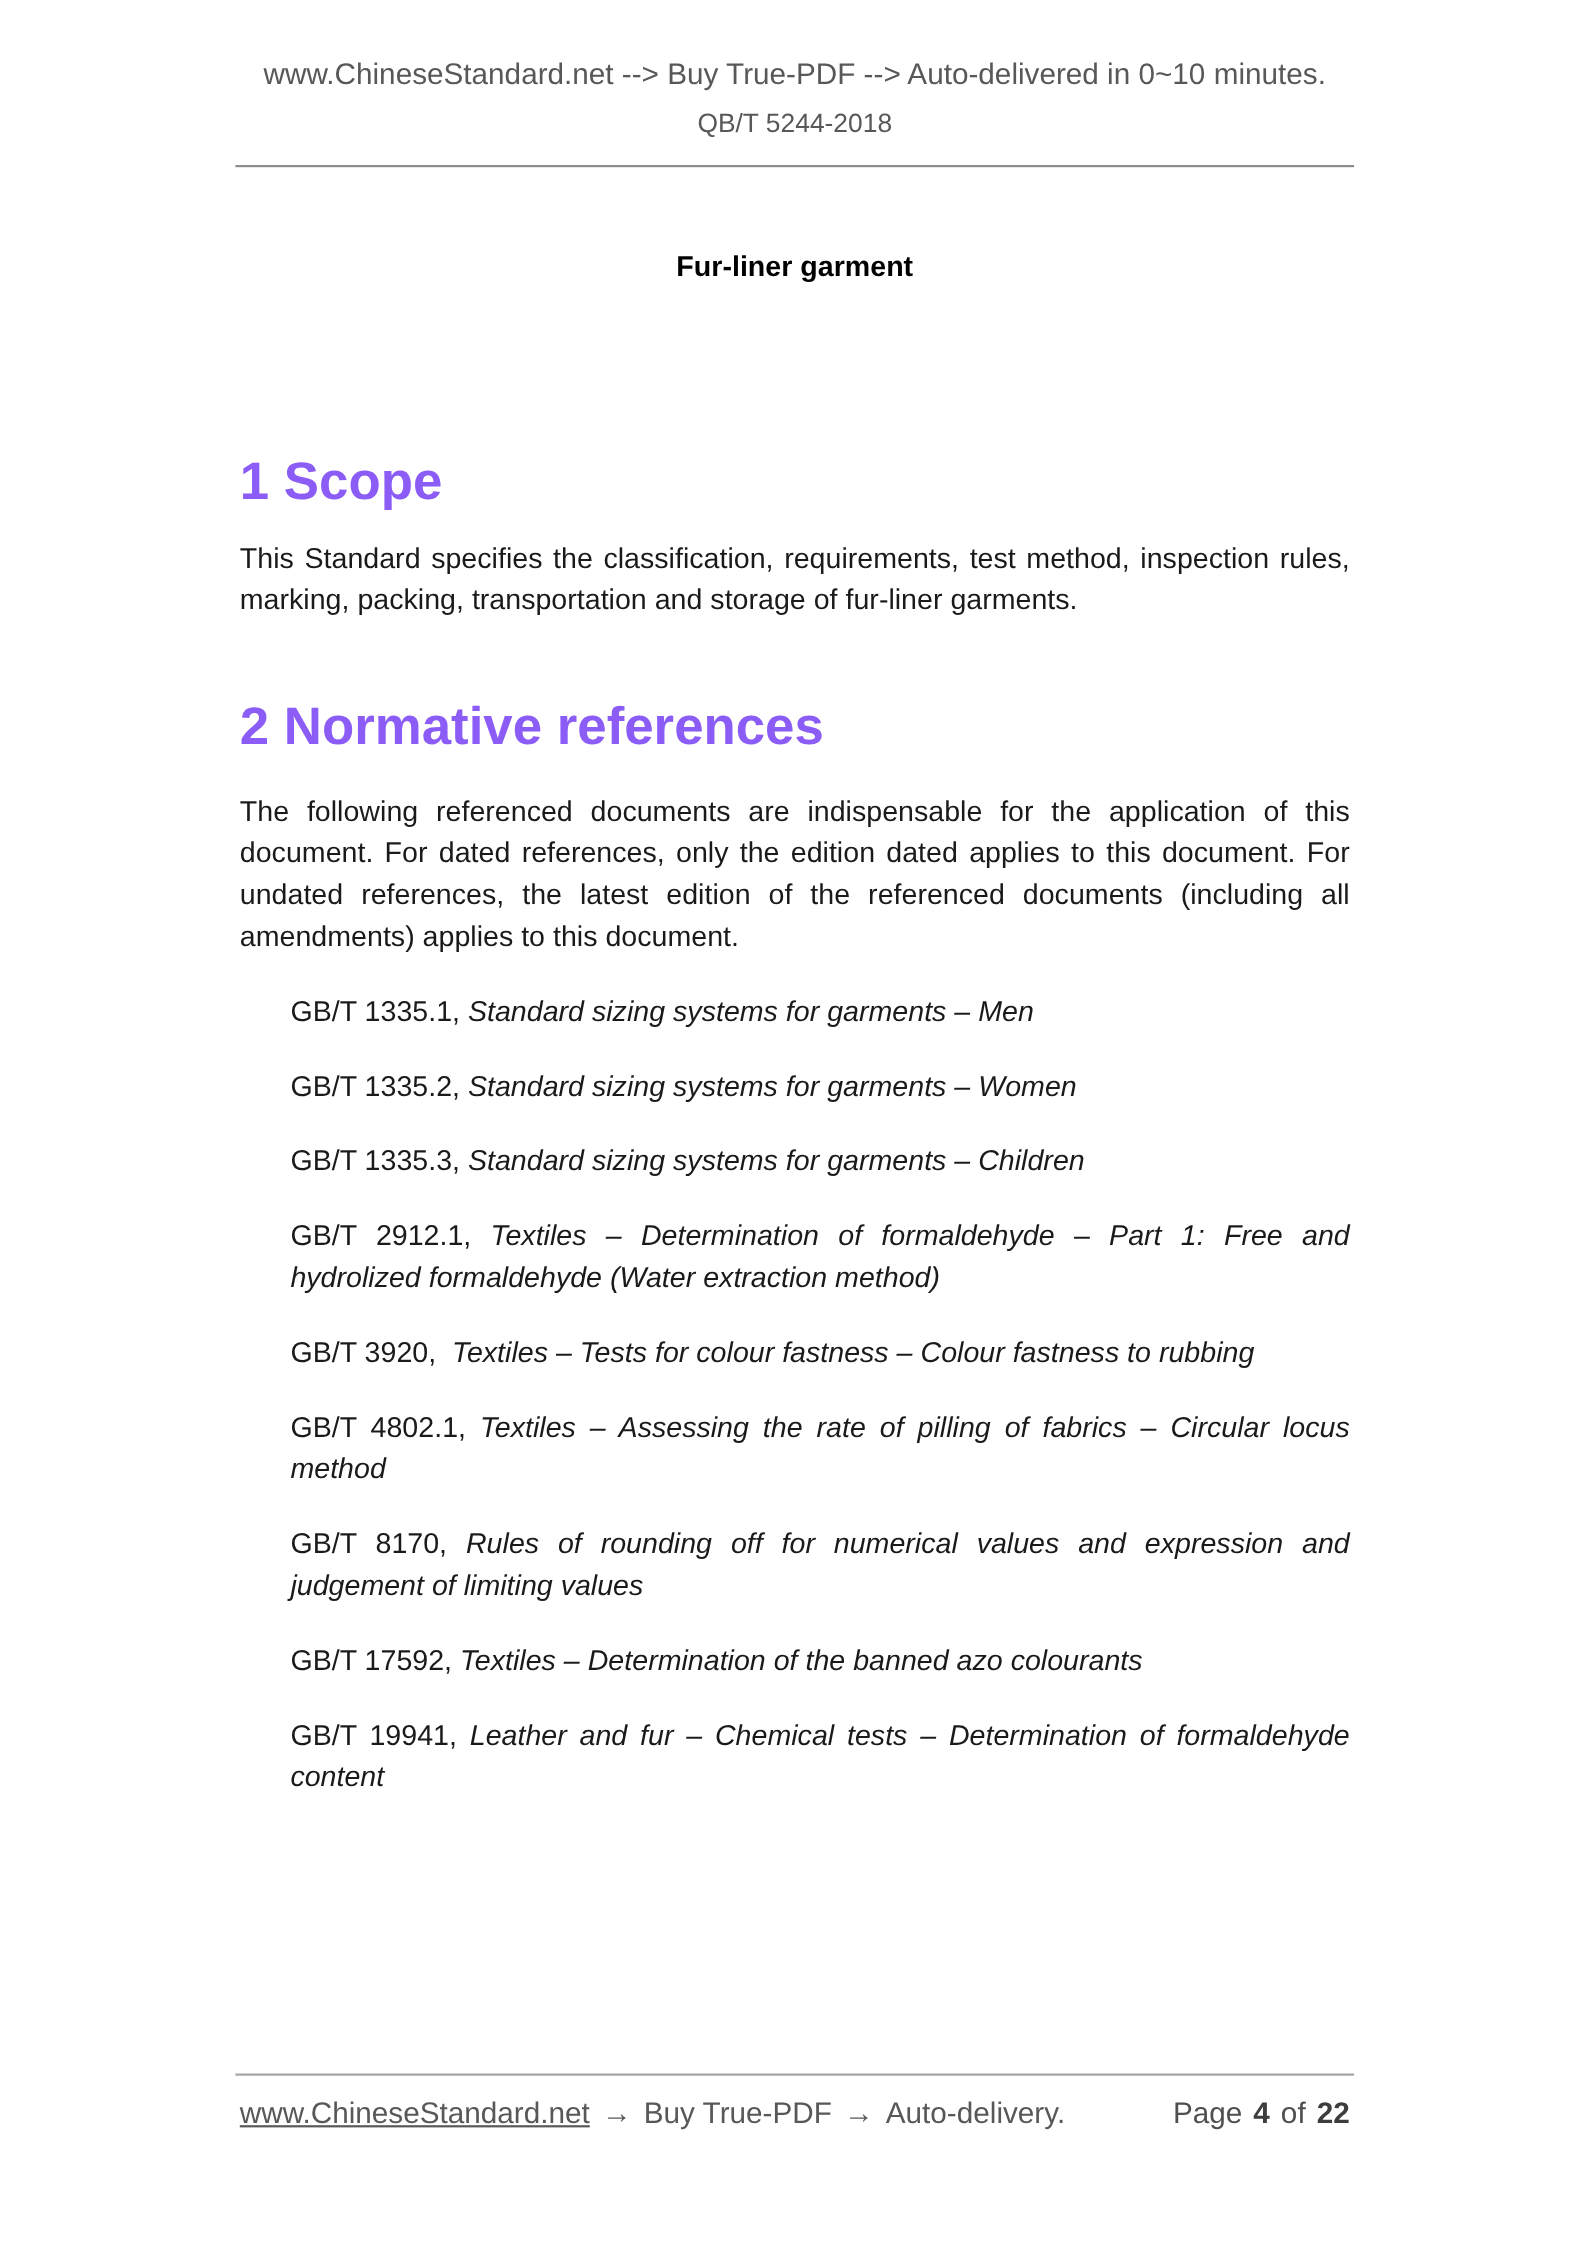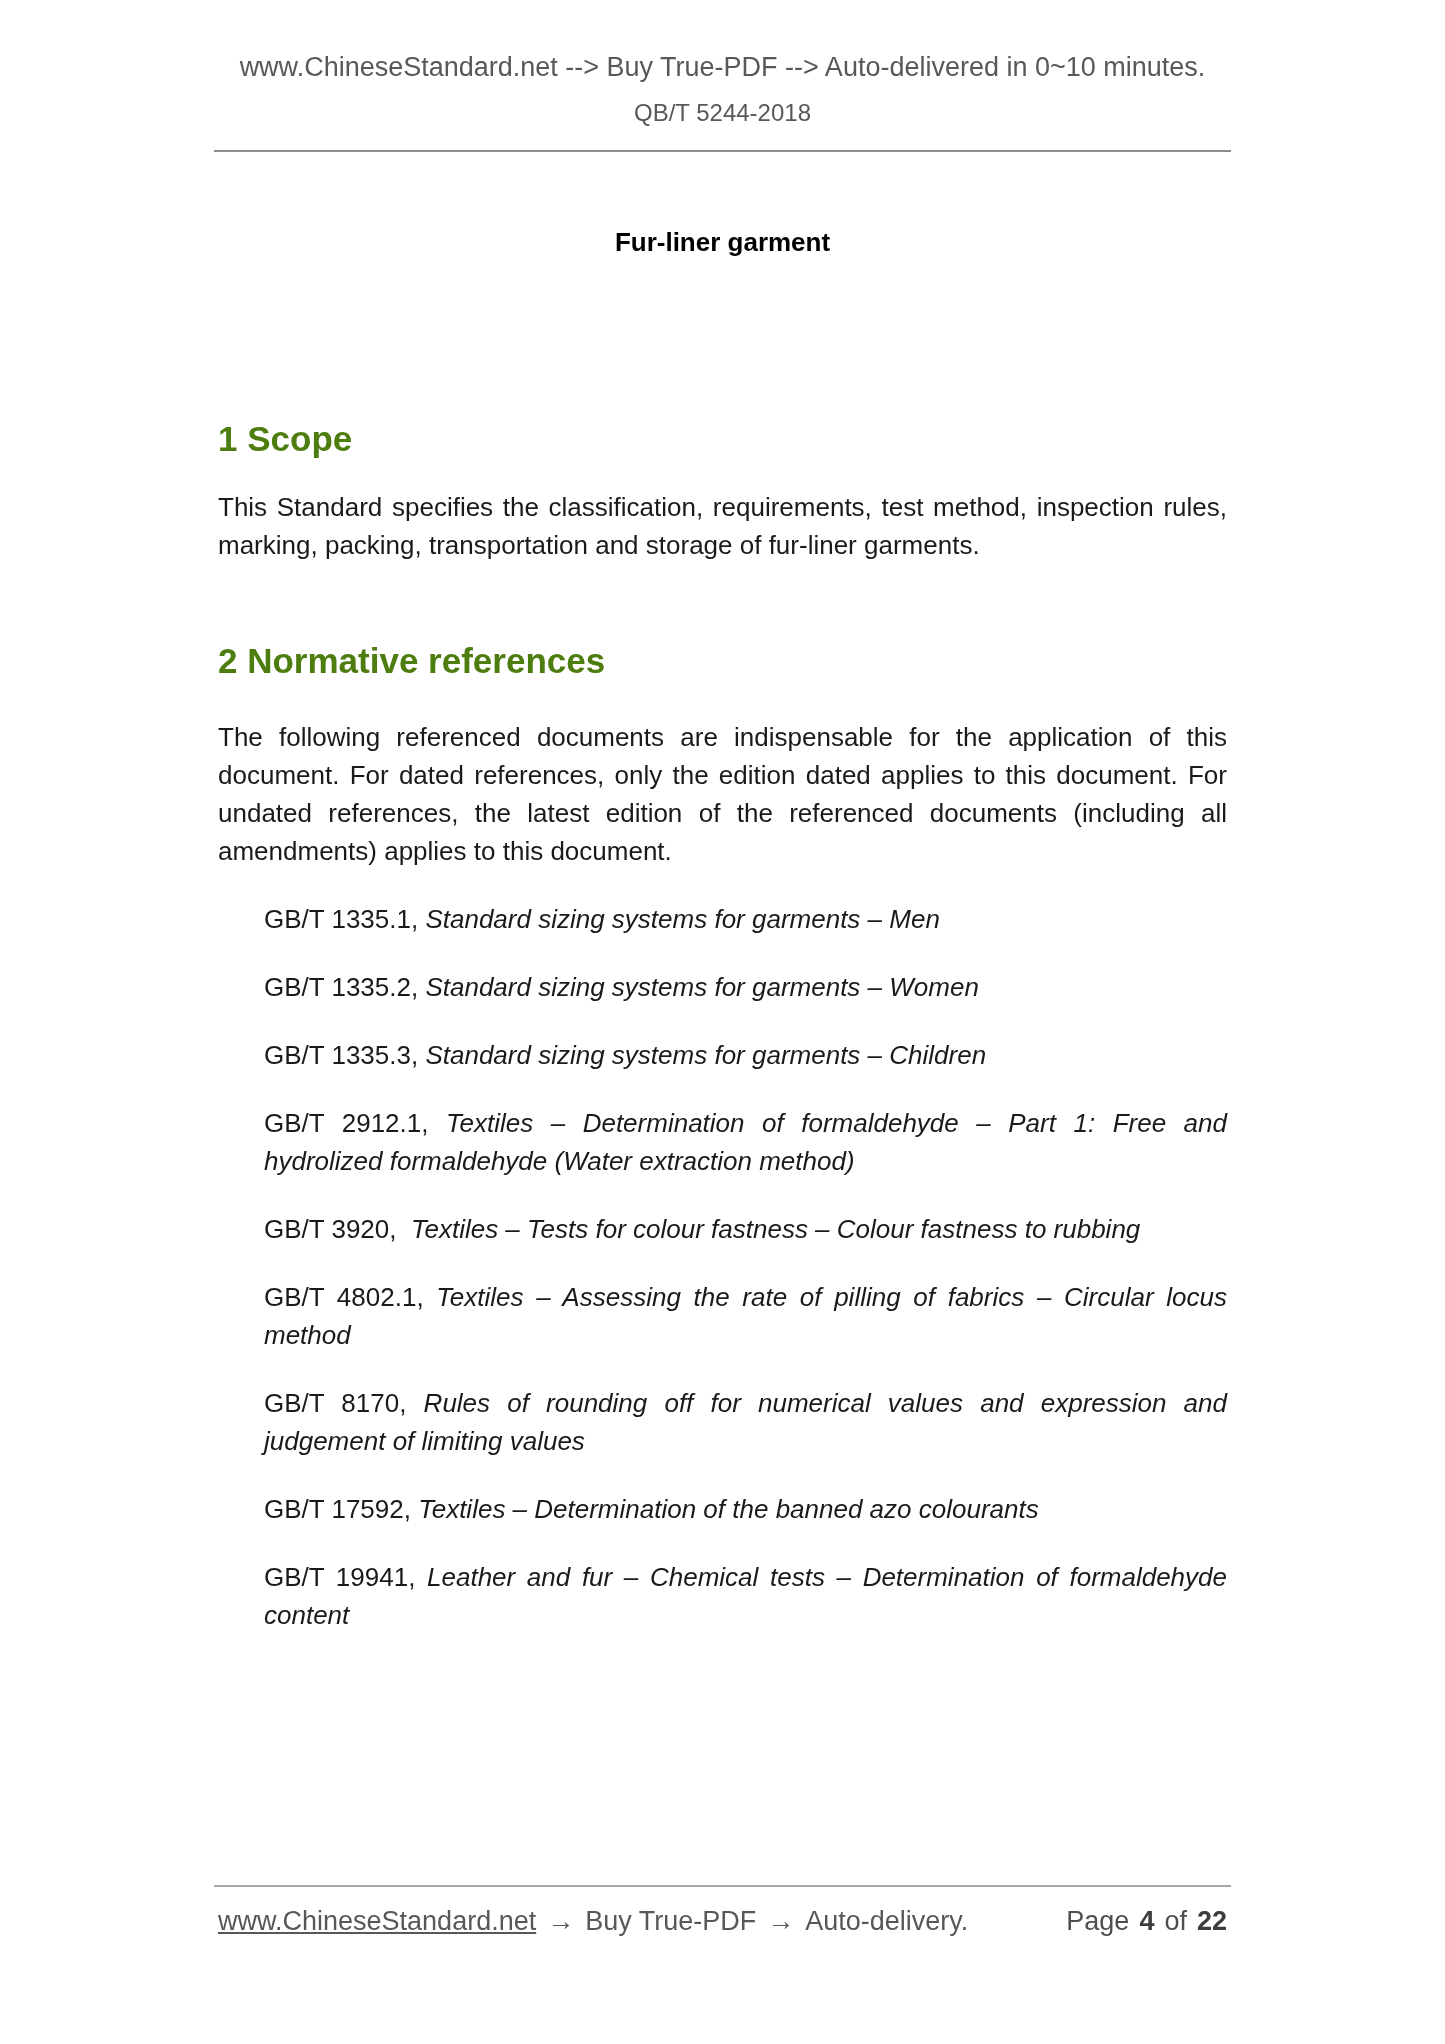--- a/index.html
+++ b/index.html
@@ -24,24 +24,24 @@
   }
   .doc-title {
     margin-top: 66px;
     text-align: center;
     font-size: 26px;
     font-weight: bold;
     line-height: 48px;
     color: #000000;
   }
   .section-heading {
-    font-size: 35px;
+    font-size: 48px;
     font-weight: bold;
     line-height: 46px;
-    color: #4d7c0f;
+    color: #8b5cf6;
   }
   .heading-scope { margin-top: 150px; margin-bottom: 26px; }
   .heading-references { margin-top: 74px; margin-bottom: 34px; }
   .para {
     font-size: 26px;
     line-height: 38px;
     text-align: justify;
     margin: 0 0 27px 0;
   }
   .para.last-of-section { margin-bottom: 0; }

